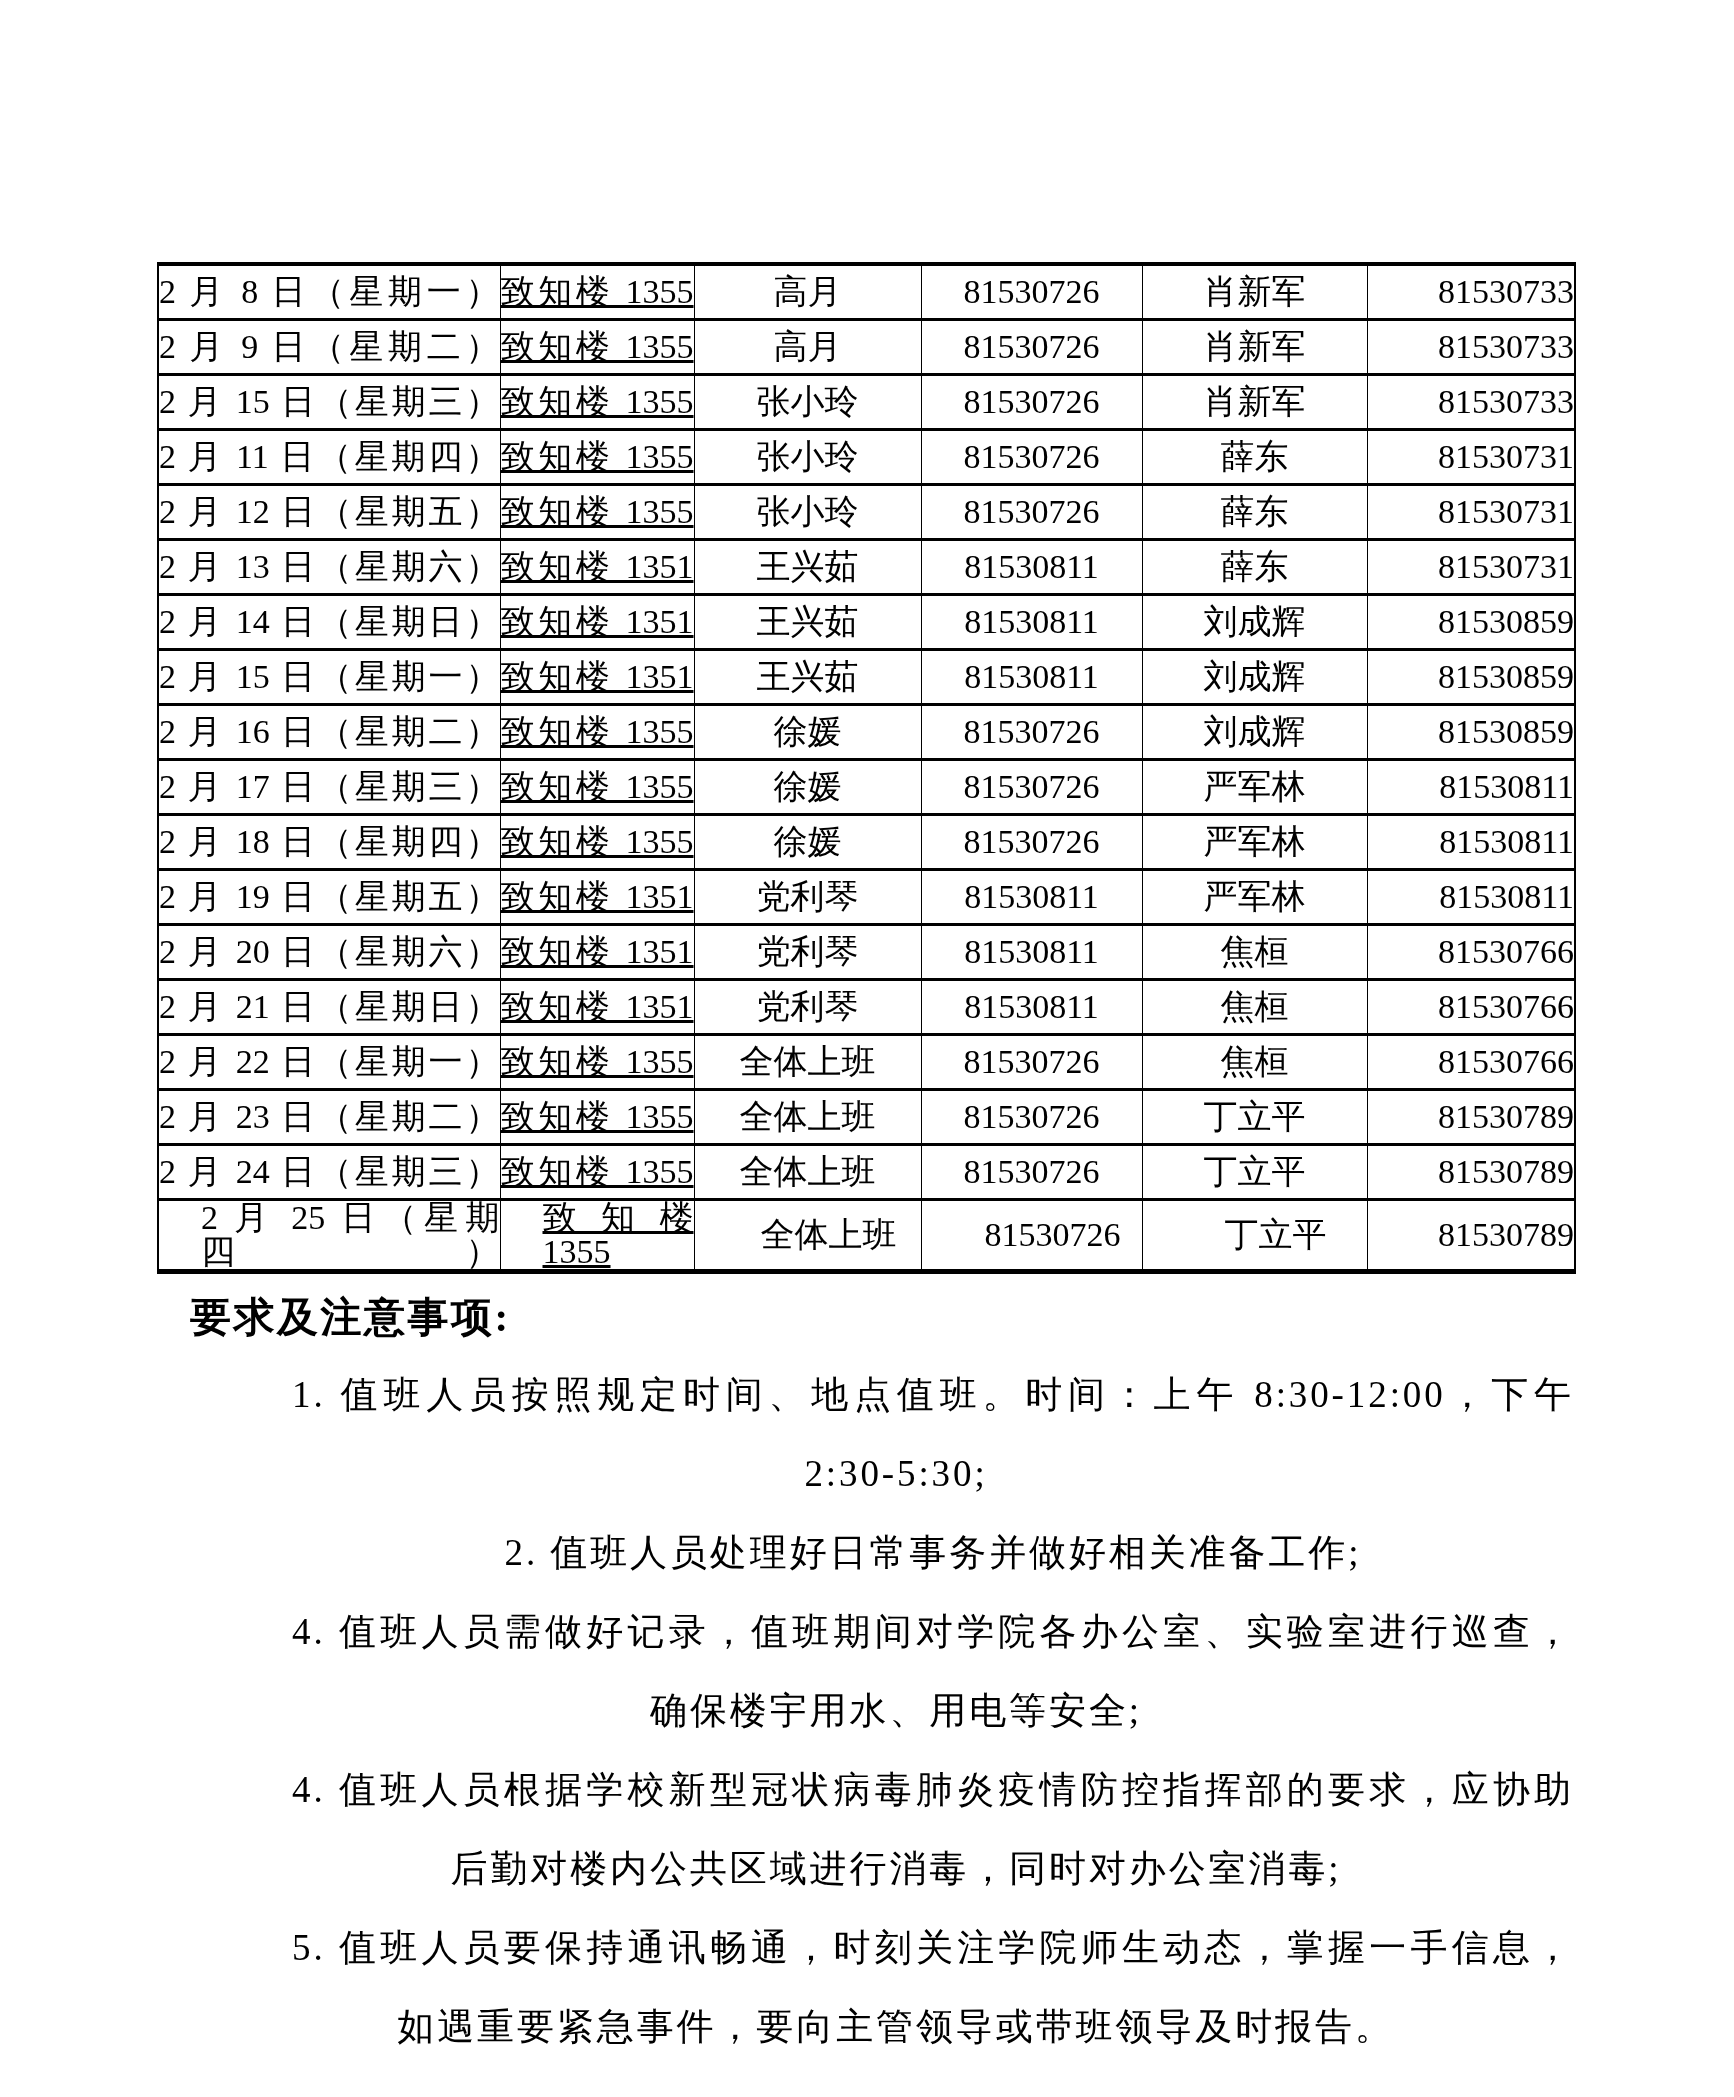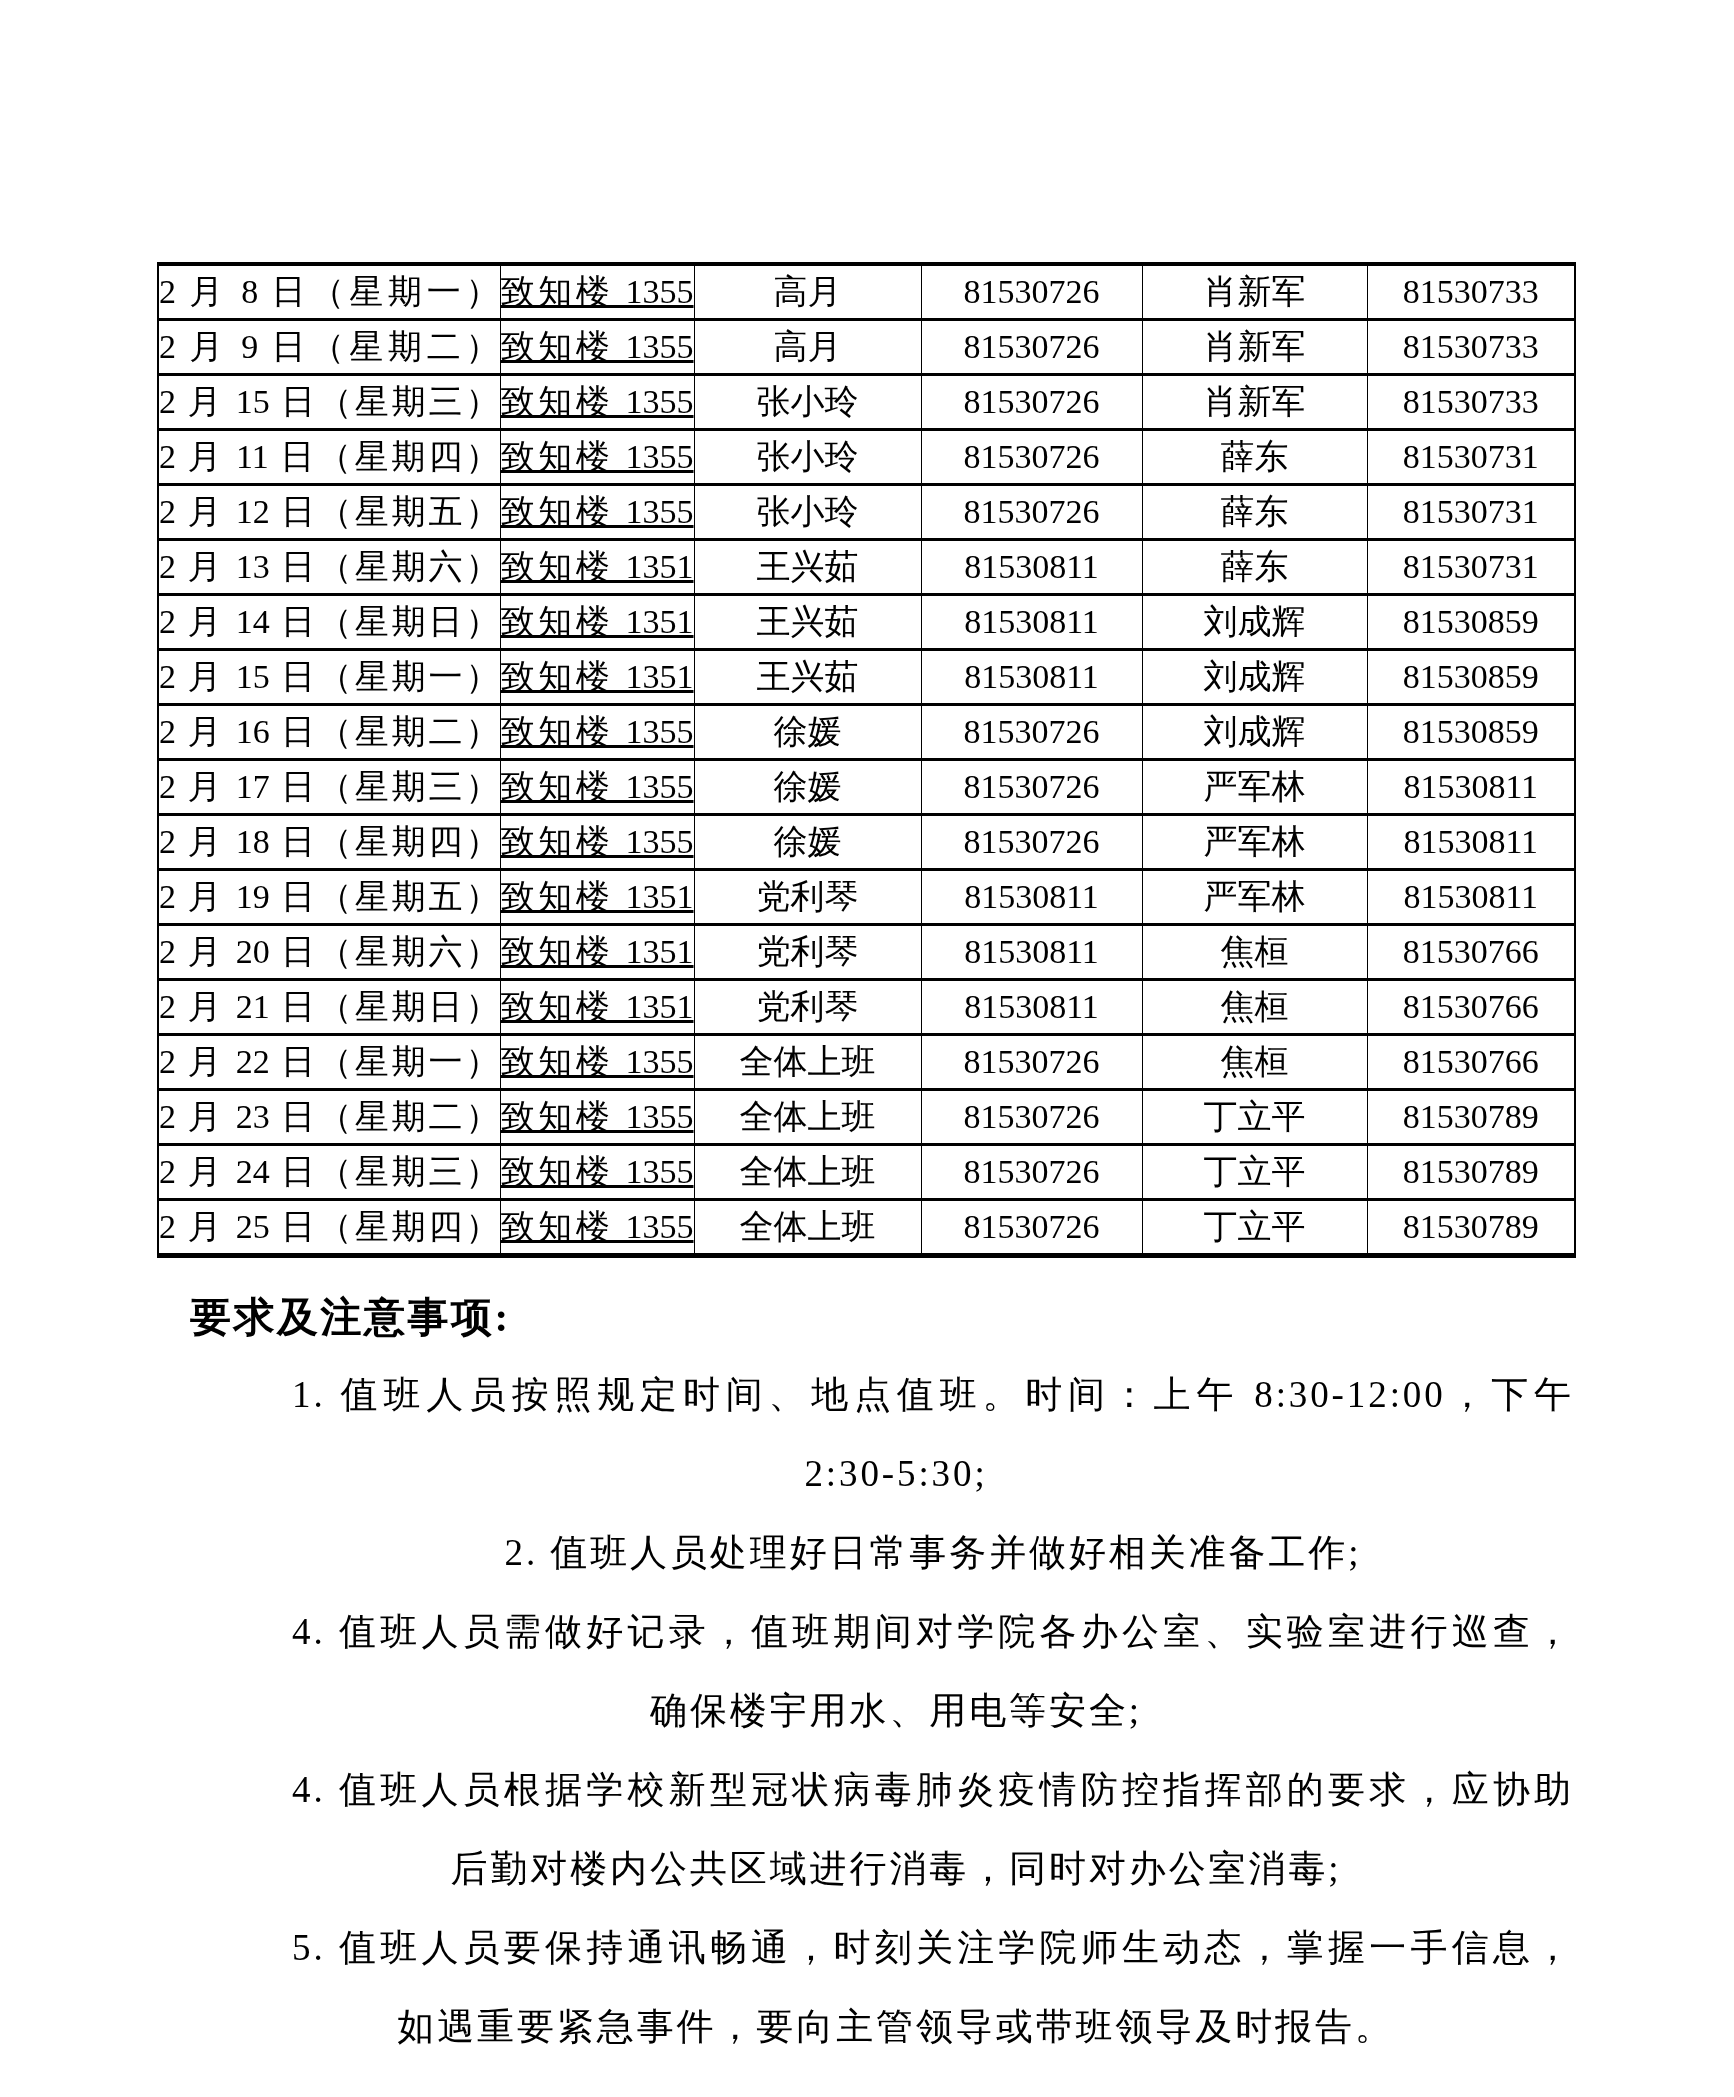--- a/index.html
+++ b/index.html
@@ -31,23 +31,23 @@
     border-top-width: 3.4px;
     border-bottom-width: 3.4px;
     height: 52px;
     padding: 0;
     font-size: 34px;
     line-height: 1;
     vertical-align: middle;
     overflow: hidden;
   }
   table.duty-table tr:first-child td { border-top-width: 4.6px; }
-  table.duty-table tr:last-child td  { border-bottom-width: 5px; }
+  table.duty-table tr:last-child td  { border-bottom-width: 5px; padding-left: 42px; }
   table.duty-table td:first-child    { border-left-width: 2.5px; }
-  table.duty-table td:last-child     { border-right-width: 2.5px; }
+  table.duty-table td:last-child     { border-right-width: 2.5px; text-align: right; }
 
   td.c-date {
     text-align: justify;
     text-align-last: justify;
     padding: 0 6.7px;
   }
   td.c-loc {
     text-align: justify;
     text-align-last: justify;
     padding: 0 4.2px;

